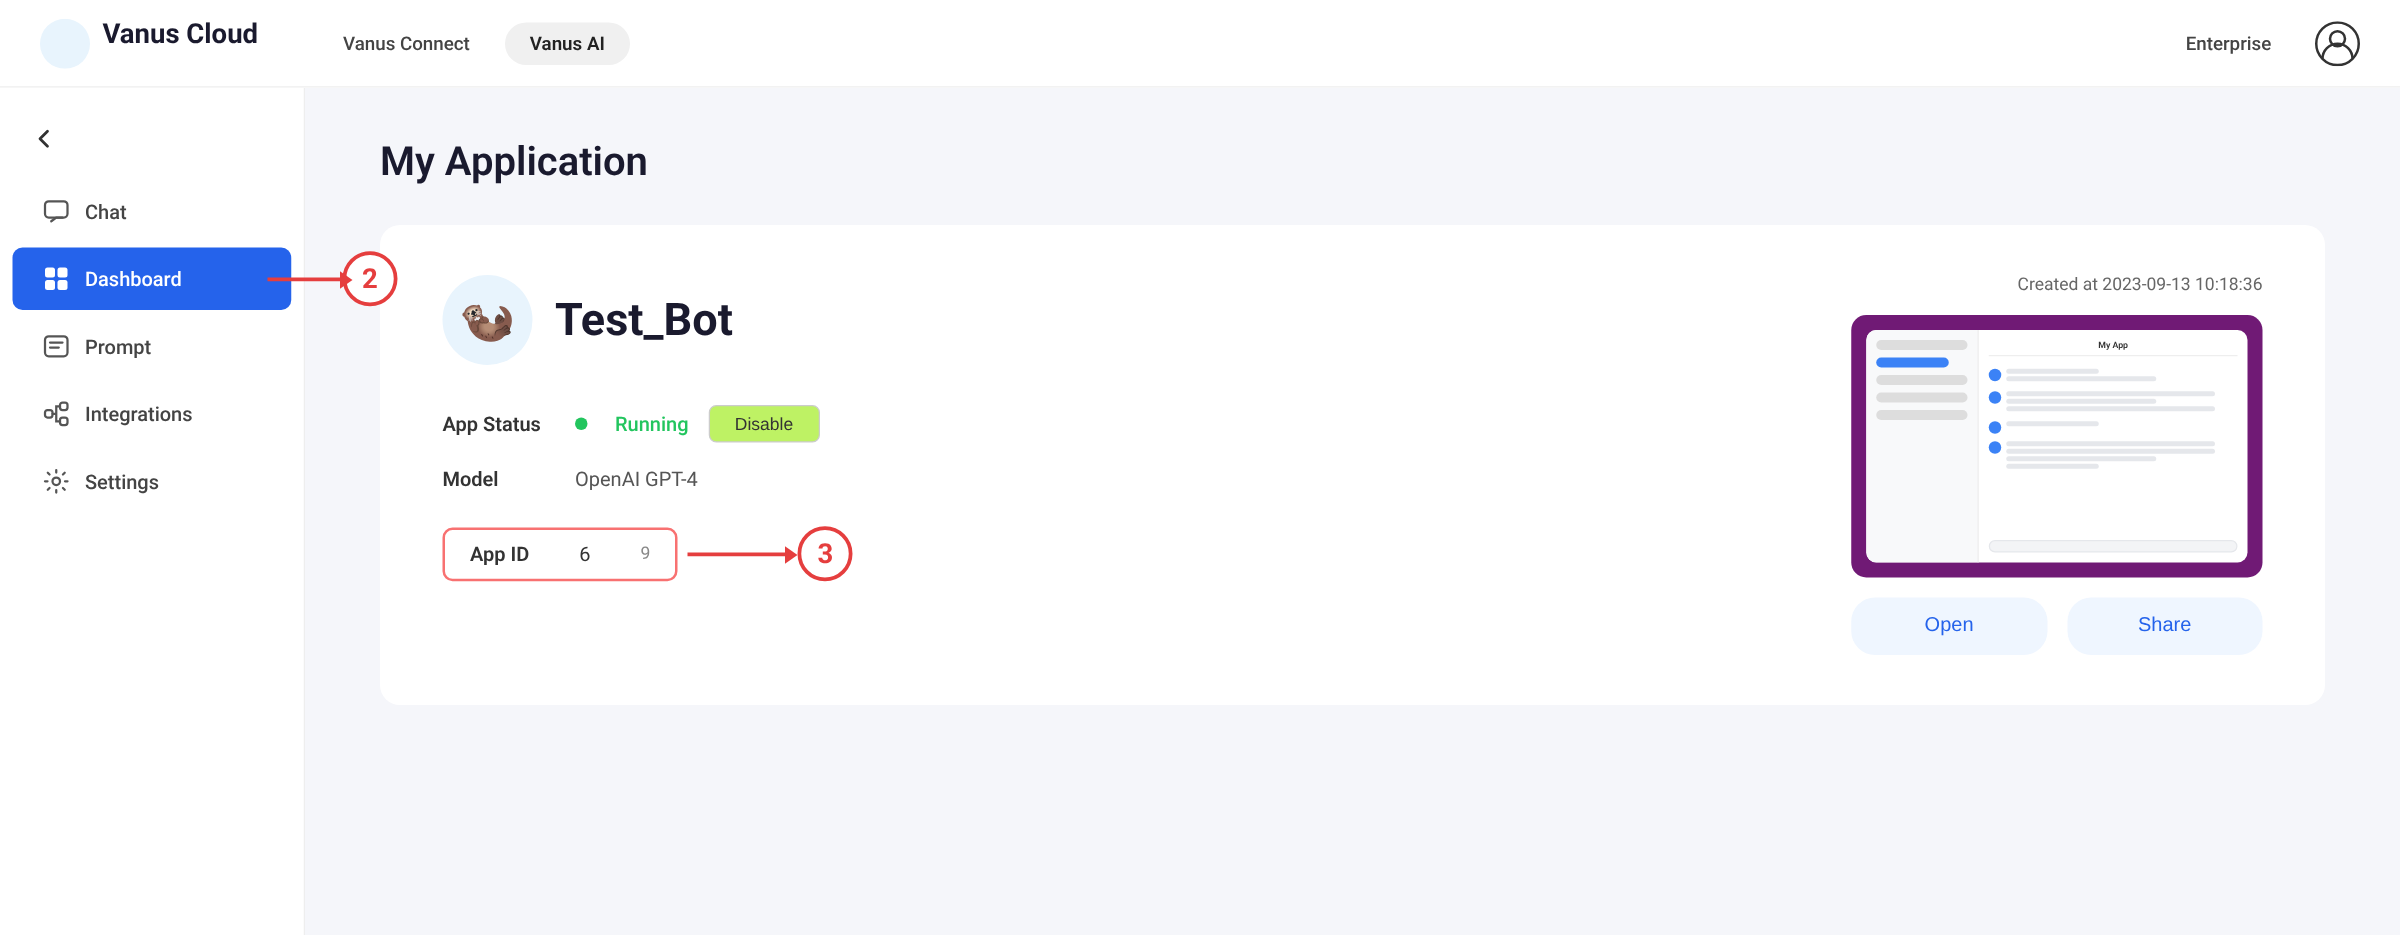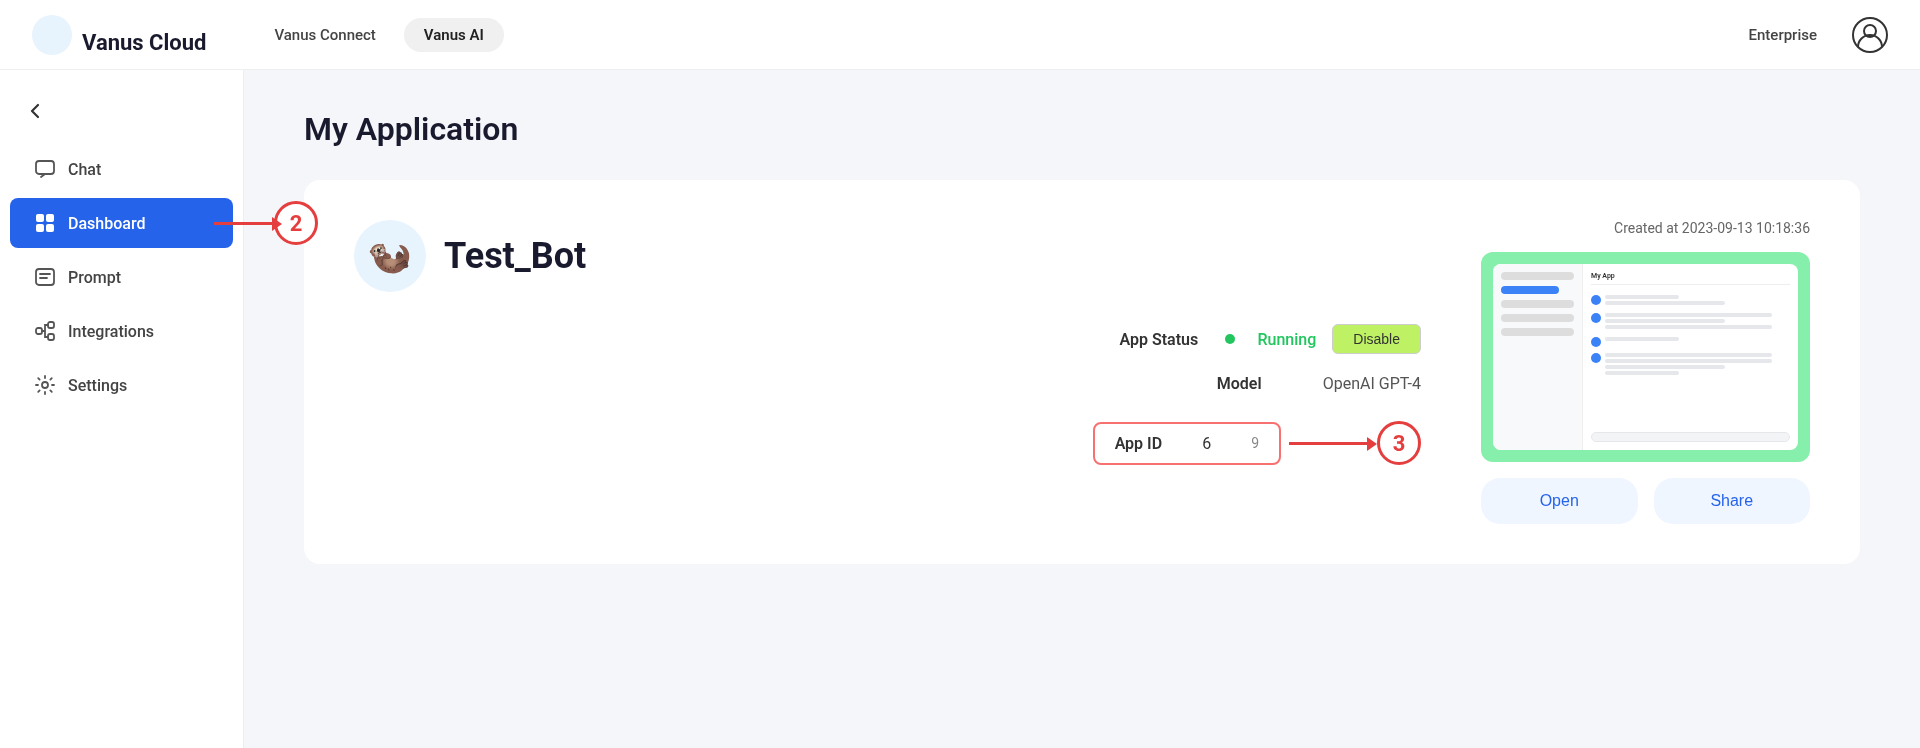--- a/index.html
+++ b/index.html
@@ -12,21 +12,21 @@
       display: flex;
       align-items: center;
       padding: 0 32px;
       border-bottom: 1px solid #eee;
       position: fixed;
       top: 0; left: 0; right: 0;
       z-index: 100;
     }
     .logo-area {
       display: flex;
-      align-items: flex-end;
+      align-items: flex-start;
       gap: 10px;
       margin-right: 48px;
     }
     .logo-icon {
       width: 40px;
       height: 40px;
     }
     .logo-text {
       font-size: 22px;
       font-weight: 700;
@@ -162,21 +162,20 @@
       font-weight: 700;
       color: #1a1a2e;
     }
     .app-detail-row {
       display: flex;
       align-items: center;
       gap: 16px;
       margin-bottom: 20px;
       font-size: 16px;
       color: #333;
-      justify-content: flex-end;
     }
     .app-detail-label {
       font-weight: 600;
       color: #333;
       min-width: 90px;
     }
     .status-dot {
       width: 10px;
       height: 10px;
       border-radius: 50%;
@@ -277,26 +276,27 @@
       gap: 16px;
     }
     .created-at {
       font-size: 14px;
       color: #666;
       text-align: right;
     }
 
     
     .app-preview {
-      background: #86efac;
+      background: #701a75;
       border-radius: 12px;
       padding: 12px;
       height: 210px;
       overflow: hidden;
       position: relative;
+      text-align: center;
     }
     .preview-inner {
       background: #fff;
       border-radius: 8px;
       height: 100%;
       display: flex;
       overflow: hidden;
     }
     .preview-sidebar {
       width: 90px;

